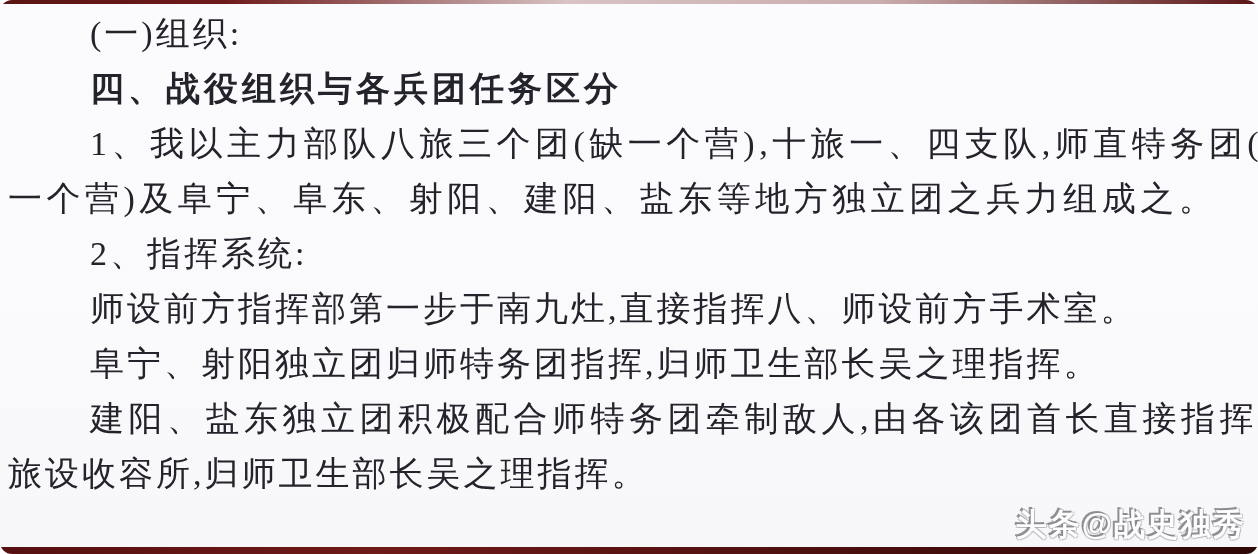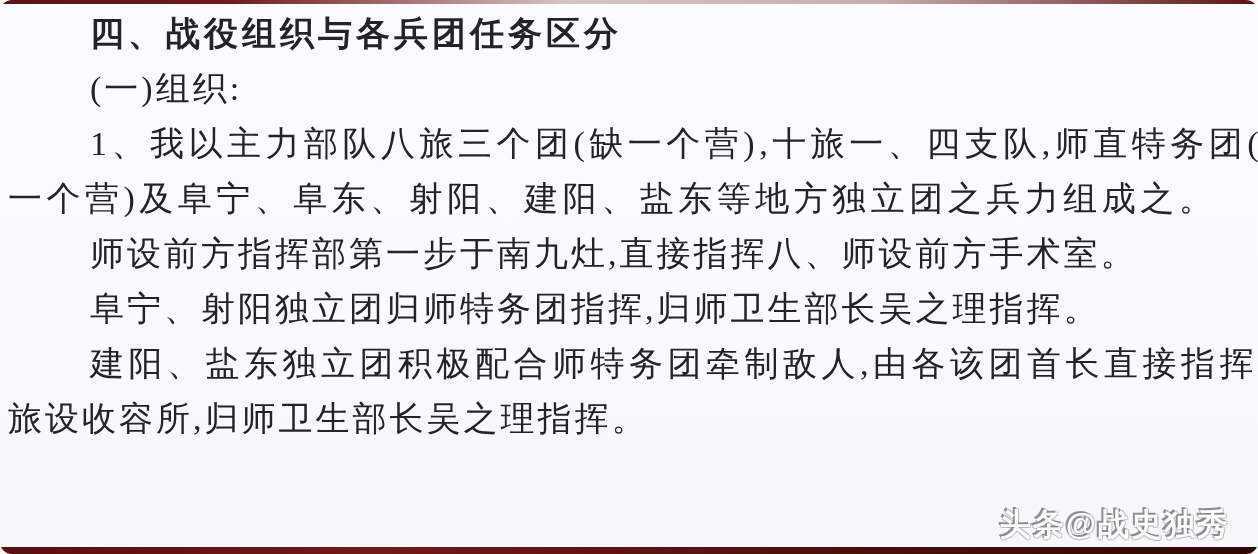--- a/index.html
+++ b/index.html
@@ -50,21 +50,21 @@
     height: 55px;
     letter-spacing: 3px;
     white-space: nowrap;
     color: #23232b;
   }
   .line.indent { padding-left: 82px; }
   .line.bold   { font-weight: bold; letter-spacing: 4px; }
   .line.wide   { letter-spacing: 4.5px; }
   .watermark {
     position: absolute;
-    right: 28px;
+    right: 12px;
     bottom: 8px;
     z-index: 4;
     font-family: "Liberation Sans", "DejaVu Sans", sans-serif;
     font-weight: bold;
     font-size: 31px;
     letter-spacing: 2px;
     color: #fdfdfd;
     text-shadow:
       -2px -2px 0 rgba(125,125,130,0.85),
        1px  1px 0 rgba(160,160,165,0.45),
@@ -74,24 +74,25 @@
   }
 </style>
 </head>
 <body>
 
 <div class="scan-page">
 
   <div class="edge-band top"></div>
 
   <div class="text-block">
+    <div class="line indent">(一)组织:</div>
     <div class="line bold indent">四、战役组织与各兵团任务区分</div>
-    <div class="line indent">(一)组织:</div>
     <div class="line indent wide">1、我以主力部队八旅三个团(缺一个营),十旅一、四支队,师直特务团(缺</div>
     <div class="line wide">一个营)及阜宁、阜东、射阳、建阳、盐东等地方独立团之兵力组成之。</div>
+    <div class="line indent">2、指挥系统:</div>
     <div class="line indent">师设前方指挥部第一步于南九灶,直接指挥八、师设前方手术室。</div>
     <div class="line indent">阜宁、射阳独立团归师特务团指挥,归师卫生部长吴之理指挥。</div>
     <div class="line indent wide">建阳、盐东独立团积极配合师特务团牵制敌人,由各该团首长直接指挥。</div>
     <div class="line">旅设收容所,归师卫生部长吴之理指挥。</div>
   </div>
 
   <div class="watermark">头条@战史独秀</div>
 
   <div class="edge-band bottom"></div>
 

